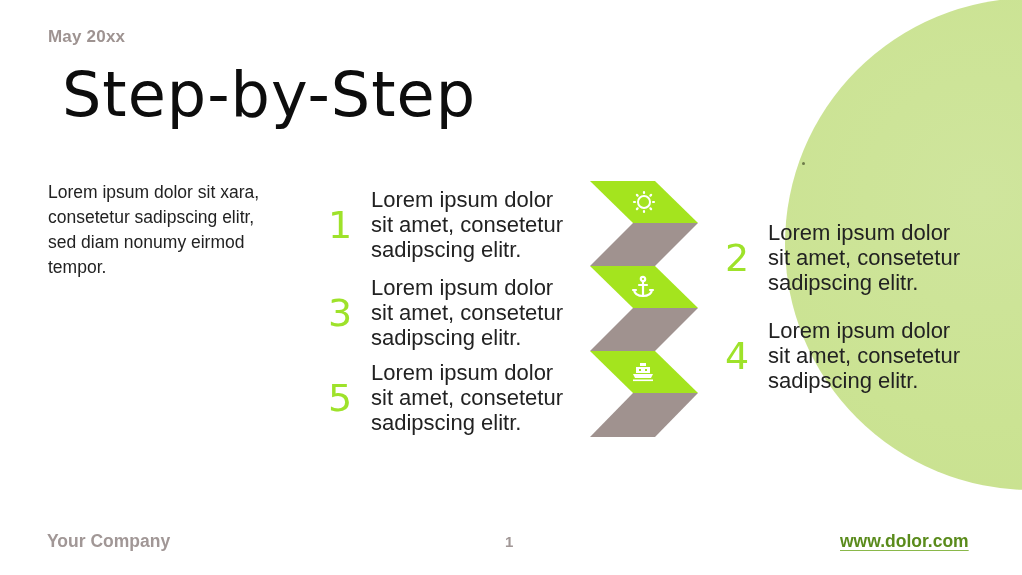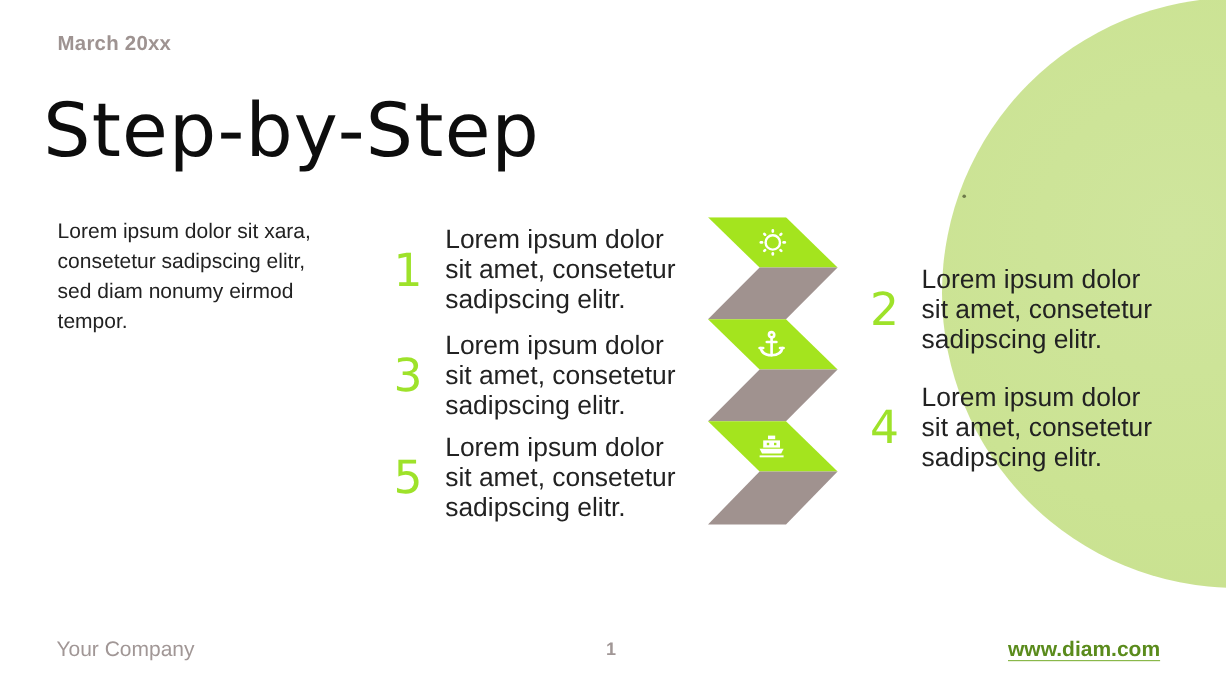--- a/index.html
+++ b/index.html
@@ -18,65 +18,64 @@
     .circle-mark {
       position: absolute; width: 3px; height: 3px; border-radius: 50%;
       background: #6d7a4a; left: 802px; top: 162px;
     }
     .date {
       position: absolute; left: 48px; top: 27px;
       font-size: 17px; font-weight: bold; color: #9e9391;
       letter-spacing: 0.2px;
     }
     .title {
-      position: absolute; left: 36px; top: 58px;
+      position: absolute; left: 62px; top: 58px;
       font-family: "DejaVu Sans", sans-serif;
       font-size: 62px; color: #0d0d0d; letter-spacing: 1px;
       font-weight: normal;
-      margin-top: 14px;
     }
     .intro {
       position: absolute; left: 48px; top: 180px; width: 220px;
       font-size: 17.5px; line-height: 25px; color: #222;
     }
     .step {
       position: absolute; width: 230px;
     }
     .step .num {
       position: absolute; left: 0; top: 50%; transform: translateY(-50%);
       font-size: 38px; color: #9ee22a; font-weight: normal;
       font-family: "DejaVu Sans", sans-serif;
     }
     .step .txt {
       position: absolute; left: 43px; top: 0; width: 205px;
       font-size: 22px; line-height: 25px; color: #222;
     }
     .chev { position: absolute; left: 588px; top: 181px; width: 112px; height: 258px; }
     .footer-left {
       position: absolute; left: 47px; top: 531px;
-      font-size: 17.5px; font-weight: normal; color: #a19796;
+      font-size: 17.5px; font-weight: bold; color: #a19796;
     }
     .footer-page {
       position: absolute; left: 505px; top: 533px;
       font-size: 15px; font-weight: bold; color: #a19796;
     }
     .footer-url {
       position: absolute; left: 840px; top: 531px;
       font-size: 17.5px; font-weight: bold; color: #5a8b1c;
       text-decoration: underline; text-decoration-color: #8ab84a;
       text-underline-offset: 3px; cursor: pointer;
     }
   </style>
 </head>
 <body>
 
 <div class="circle"></div>
 <div class="circle-mark"></div>
 
-<div class="date">March 20xx</div>
+<div class="date">May 20xx</div>
 <div class="title">Step-by-Step</div>
 <div class="intro">Lorem ipsum dolor sit xara, consetetur sadipscing elitr, sed diam nonumy eirmod tempor.</div>
 
 <div class="step" style="left:328px; top:187px; height:75px;">
   <span class="num">1</span>
   <div class="txt">Lorem ipsum dolor sit amet, consetetur sadipscing elitr.</div>
 </div>
 <div class="step" style="left:328px; top:275px; height:75px;">
   <span class="num">3</span>
   <div class="txt">Lorem ipsum dolor sit amet, consetetur sadipscing elitr.</div>
@@ -134,13 +133,13 @@
     <path d="M -7 -5 L 7 -5 L 7 1 L -7 1 Z"></path>
     <rect x="-4" y="-3" width="2" height="2" fill="#a4e41e"></rect>
     <rect x="2" y="-3" width="2" height="2" fill="#a4e41e"></rect>
     <path d="M -10 2 L 10 2 L 8 6 L -8 6 Z"></path>
     <rect x="-10" y="7.5" width="20" height="1.6"></rect>
   </g>
 </svg>
 
 <div class="footer-left">Your Company</div>
 <div class="footer-page">1</div>
-<a class="footer-url">www.diam.com</a>
+<a class="footer-url">www.dolor.com</a>
 
 </body></html>

